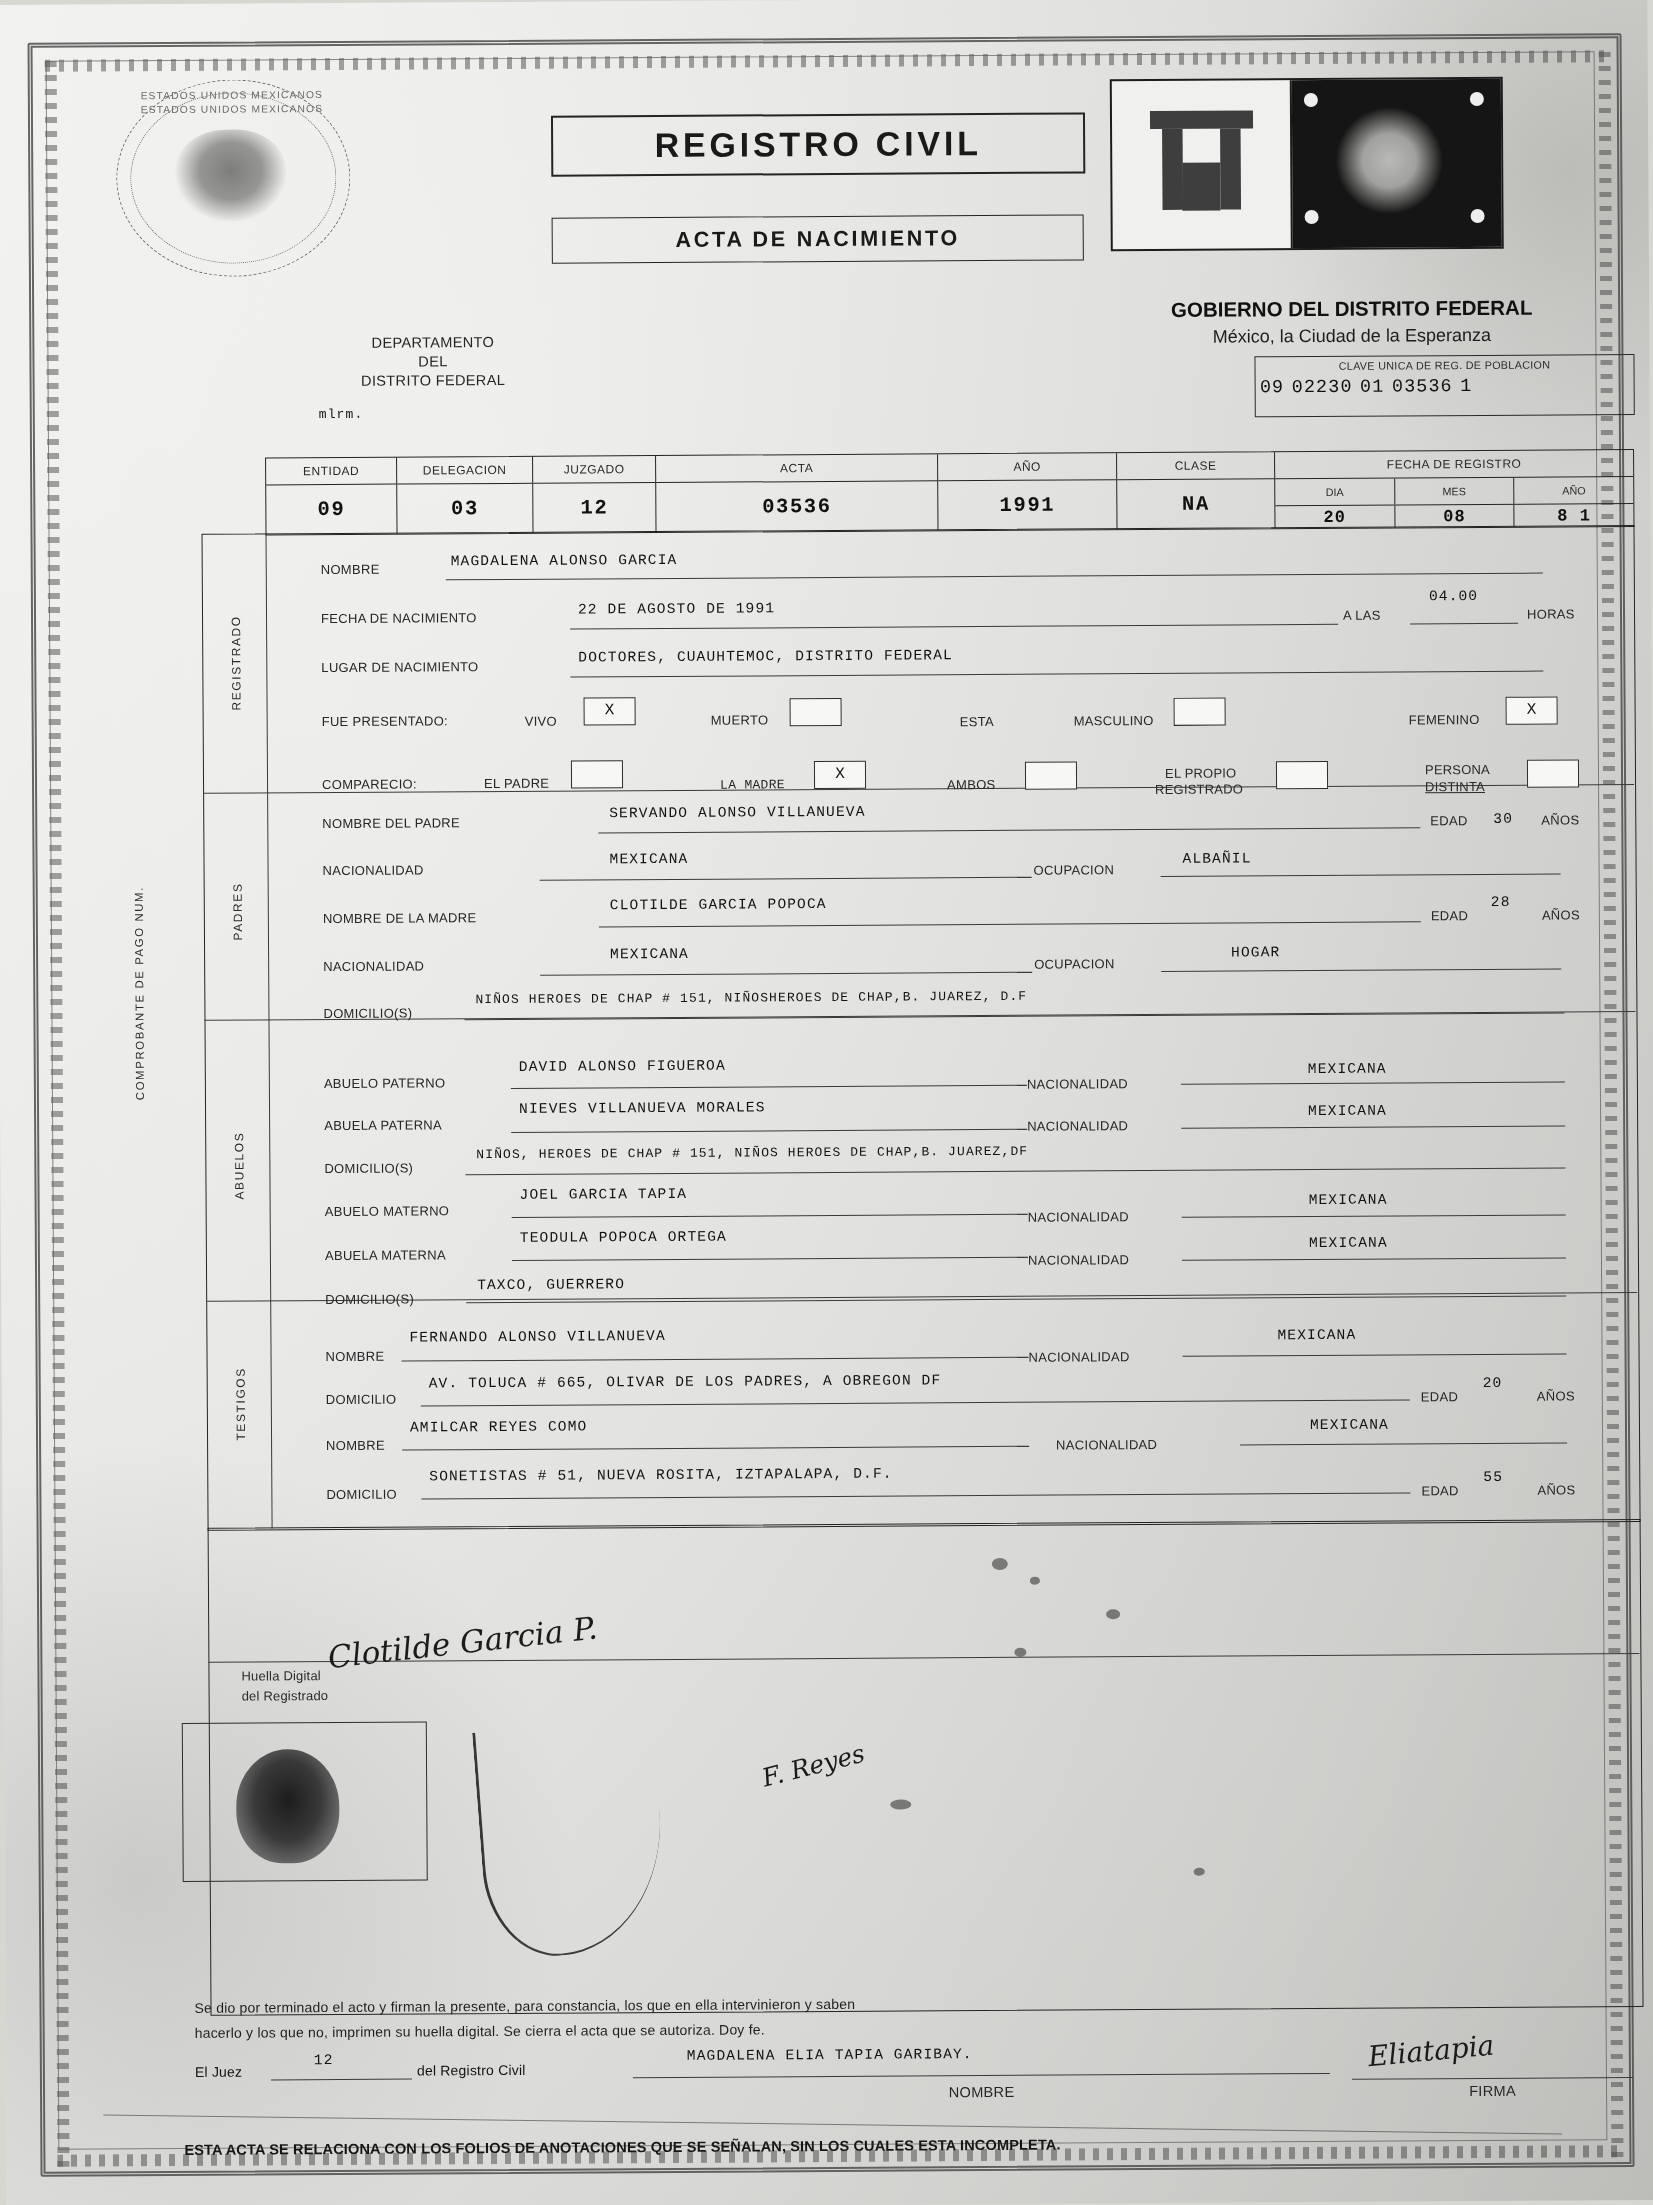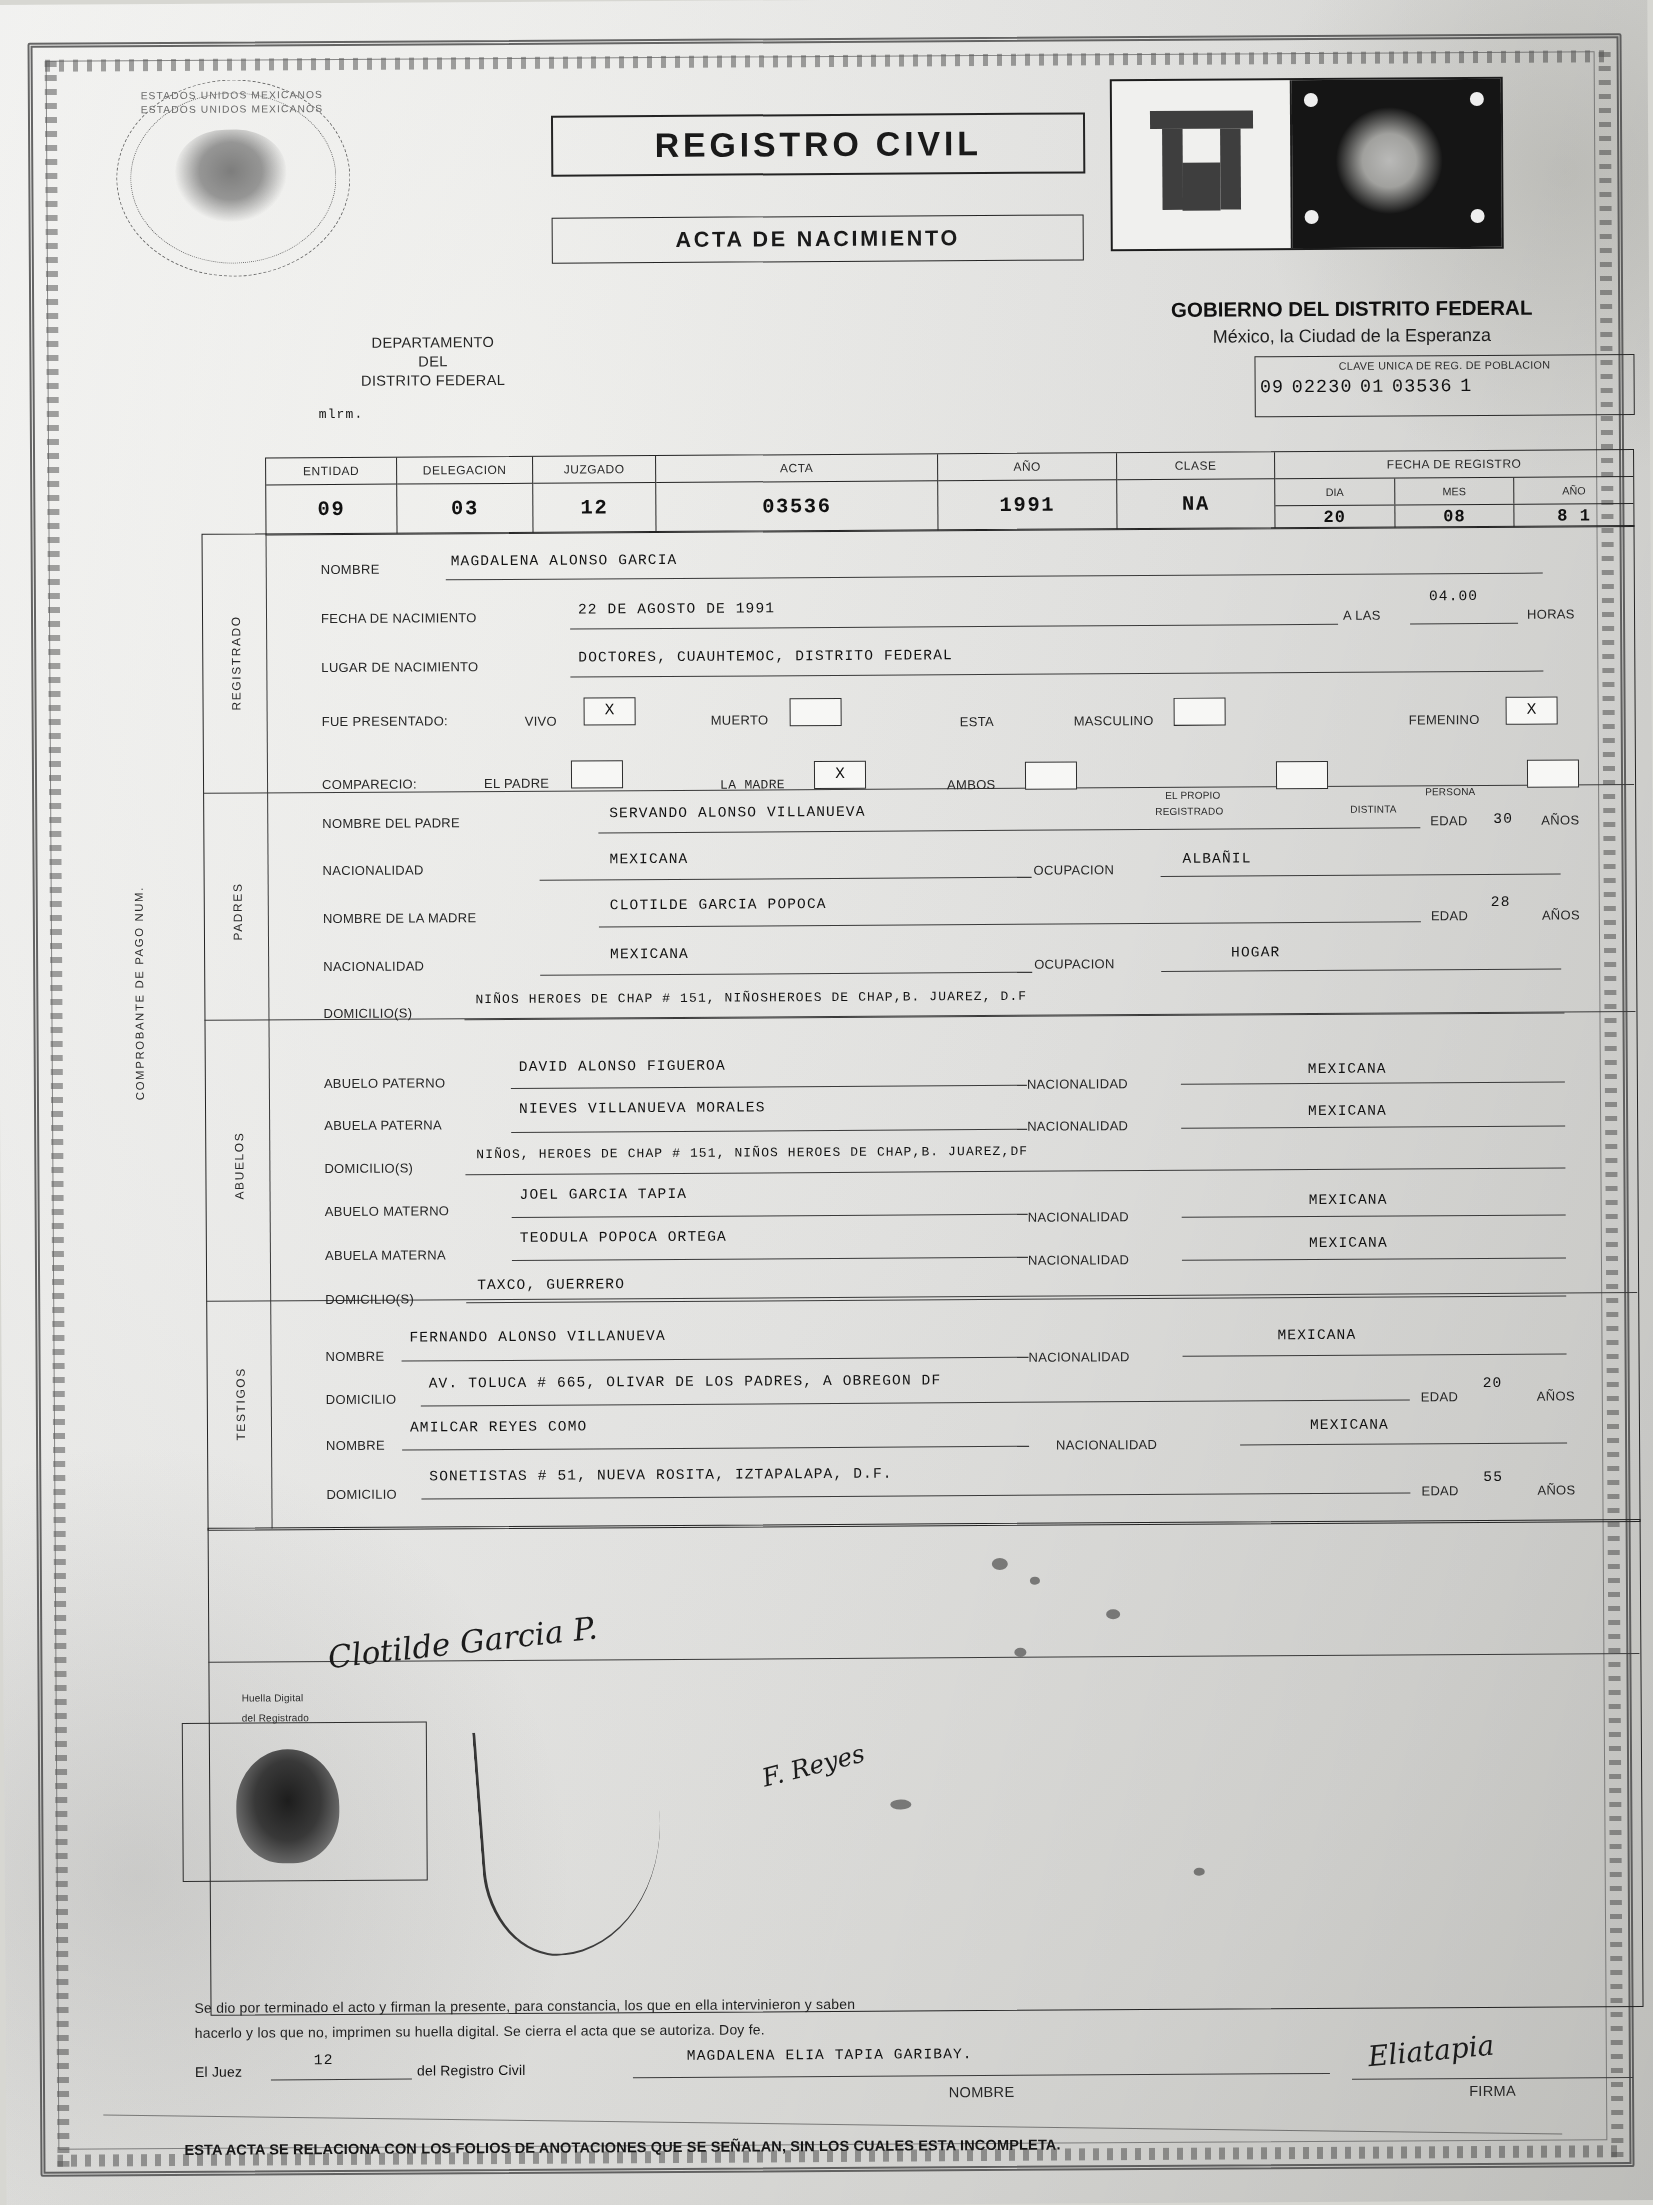--- a/index.html
+++ b/index.html
@@ -47,21 +47,21 @@
       repeating-linear-gradient(90deg, rgba(40,40,40,.55) 0px, rgba(40,40,40,.55) 5.4px, rgba(255,255,255,0) 5.4px, rgba(255,255,255,0) 14px) 0 100%/100% 12px no-repeat;
     opacity:.75;
     pointer-events:none;
   }
   .content{
     position:absolute;left:0;top:0;width:1654px;height:2205px;
     transform:rotate(-0.35deg);
   }
   .abs{position:absolute;}
   .lbl{font-size:13px;letter-spacing:0.3px;color:#262626;}
-  .lbl-s{font-size:10px;letter-spacing:0.2px;color:#2b2b2b;margin-top:24px;}
+  .lbl-s{font-size:13px;letter-spacing:0.2px;color:#2b2b2b;}
   .type{font-family:"Liberation Mono", monospace;font-size:14.6px;letter-spacing:1.1px;color:#131313;}
   .type-s{font-family:"Liberation Mono", monospace;font-size:13px;letter-spacing:1.1px;color:#131313;}
   .type-b{font-family:"Liberation Mono", monospace;font-size:17px;letter-spacing:1.1px;color:#101010;font-weight:bold;}
   
   #title-box{left:557px;top:114px;width:530px;height:57px;border:2.2px solid #242424;display:flex;align-items:center;justify-content:center;}
   #title-box span{font-size:34px;font-weight:bold;letter-spacing:3.8px;color:#1a1a1a;}
   #subtitle-box{left:557px;top:216px;width:530px;height:44px;border:1.6px solid #242424;display:flex;align-items:center;justify-content:center;}
   #subtitle-box span{font-size:21.6px;font-weight:bold;letter-spacing:2.7px;color:#1a1a1a;}
   
   .seal{
@@ -337,21 +337,21 @@
     <div class="abs lbl" style="left:949px;top:778px;">AMBOS</div>
     <div class="cbox" style="left:1027px;top:763px;">
         <span></span>
       </div>
     <div class="abs lbl-s" style="left:1167px;top:768px;">EL PROPIO</div>
     <div class="abs lbl-s" style="left:1157px;top:784px;">REGISTRADO</div>
     <div class="cbox" style="left:1278px;top:764px;">
         <span></span>
       </div>
     <div class="abs lbl-s" style="left:1427px;top:766px;">PERSONA</div>
-    <div class="abs lbl-s" style="left:1352px;top:783px;">DISTINTA</div>
+    <div class="abs lbl-s" style="left:1427px;top:783px;text-decoration:underline;">DISTINTA</div>
     <div class="cbox" style="left:1529px;top:764px;">
         <span></span>
       </div>
 
     <div class="abs lbl" style="left:324px;top:813px;text-align:center;">NOMBRE DEL PADRE</div>
     <div class="abs type" style="left:611px;top:804px;">SERVANDO  ALONSO  VILLANUEVA</div>
     <div class="hline abs" style="left:600px;top:831px;width:822px;"></div>
     <div class="abs lbl" style="left:1432px;top:817px;">EDAD</div>
     <div class="abs type" style="left:1495px;top:803px;margin-top:12px;">30</div>
     <div class="abs lbl" style="left:1543px;top:817px;">AÑOS</div>

